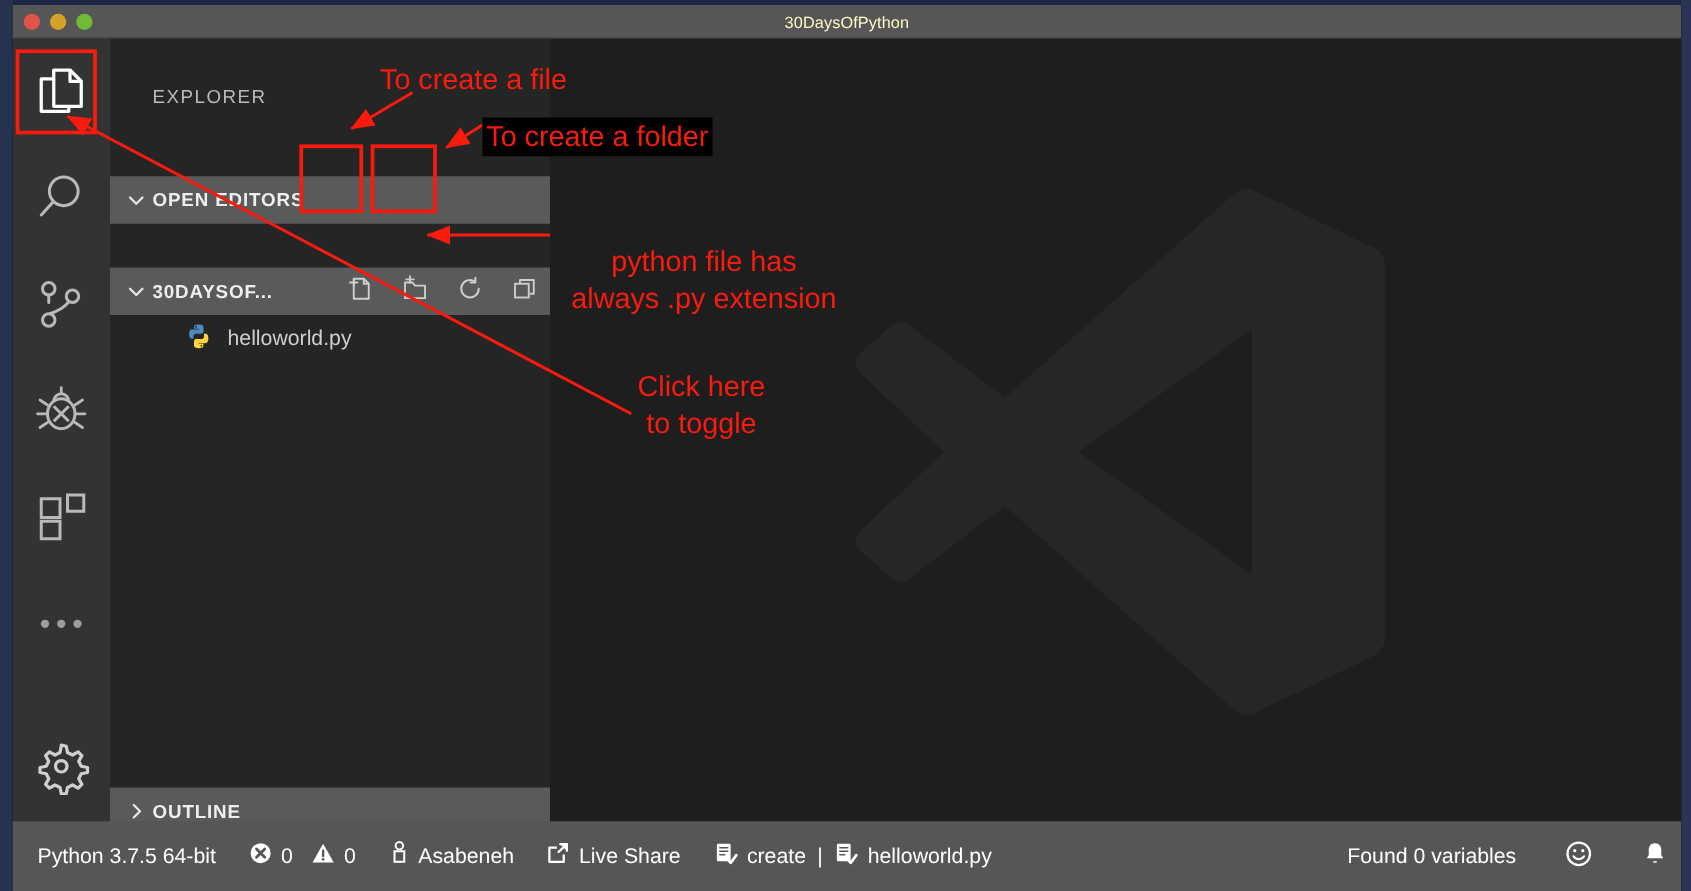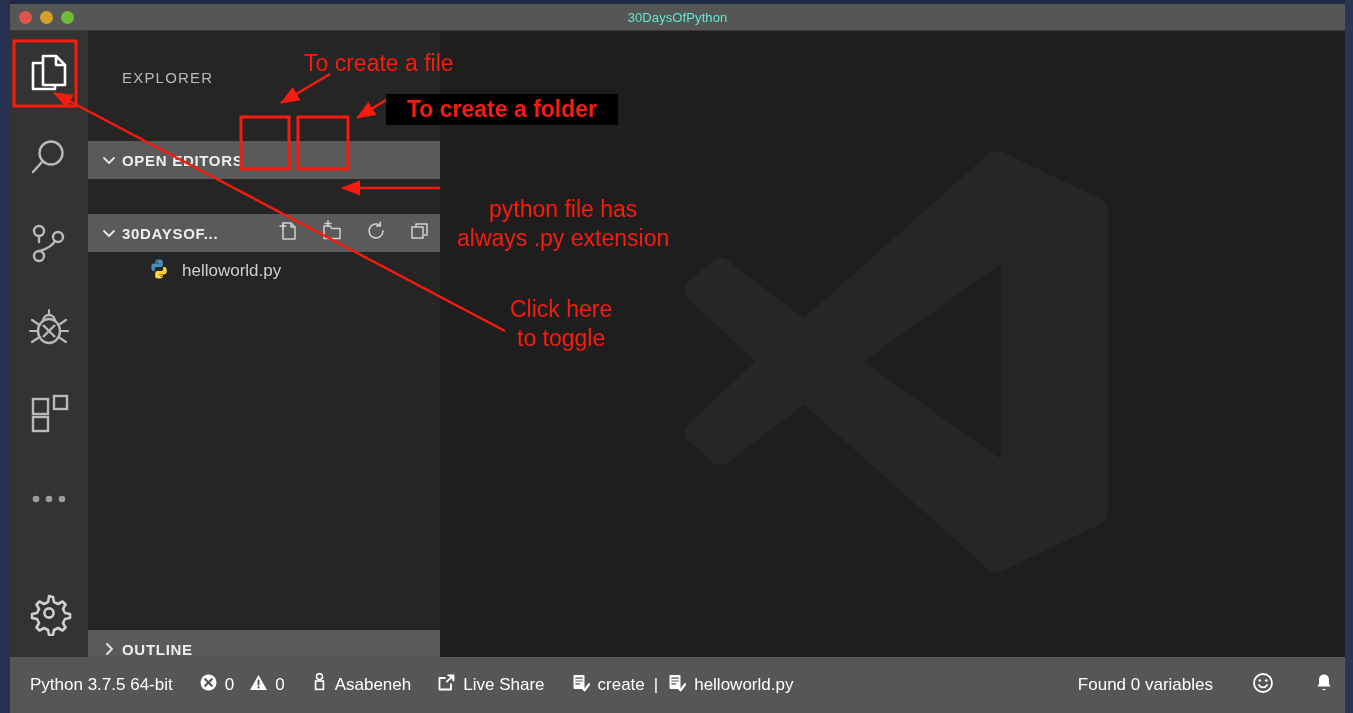--- a/index.html
+++ b/index.html
@@ -29,21 +29,21 @@
   }
   
   .titlebar {
     position:absolute; left:0; top:0;
     width:1335px; height:27px;
     background:#565656;
     border-bottom:1px solid #3c3c3c;
     display:flex; align-items:center; justify-content:center;
   }
   .titlebar .title {
-    font-size:13px; color:#5eead4; letter-spacing:.1px;
+    font-size:13px; color:#fef9c3; letter-spacing:.1px;
   }
   .traffic {
     position:absolute; left:9px; top:0; height:27px;
     display:flex; align-items:center; gap:8px;
   }
   .dot { width:13px; height:13px; border-radius:50%; display:block; }
   .dot.red    { background:#e0544a; }
   .dot.yellow { background:#d6a12b; }
   .dot.green  { background:#6fbb36; }
 
@@ -140,22 +140,22 @@
   .anno-text {
     position:absolute;
     color:#f91b0d;
     font-size:23px;
     font-family:"Liberation Sans", sans-serif;
     white-space:pre;
     line-height:1.28;
   }
   .anno-text.boxed {
     background:#000000;
-    font-weight:bold;
-    padding:1px 21px;
+    font-weight:normal;
+    padding:1px 3px;
   }
 </style>
 </head>
 <body>
 
 <div id="app">
 
   <div class="desktop-top"></div>
   <div class="desktop-left"></div>
   <div class="desktop-right"></div>

